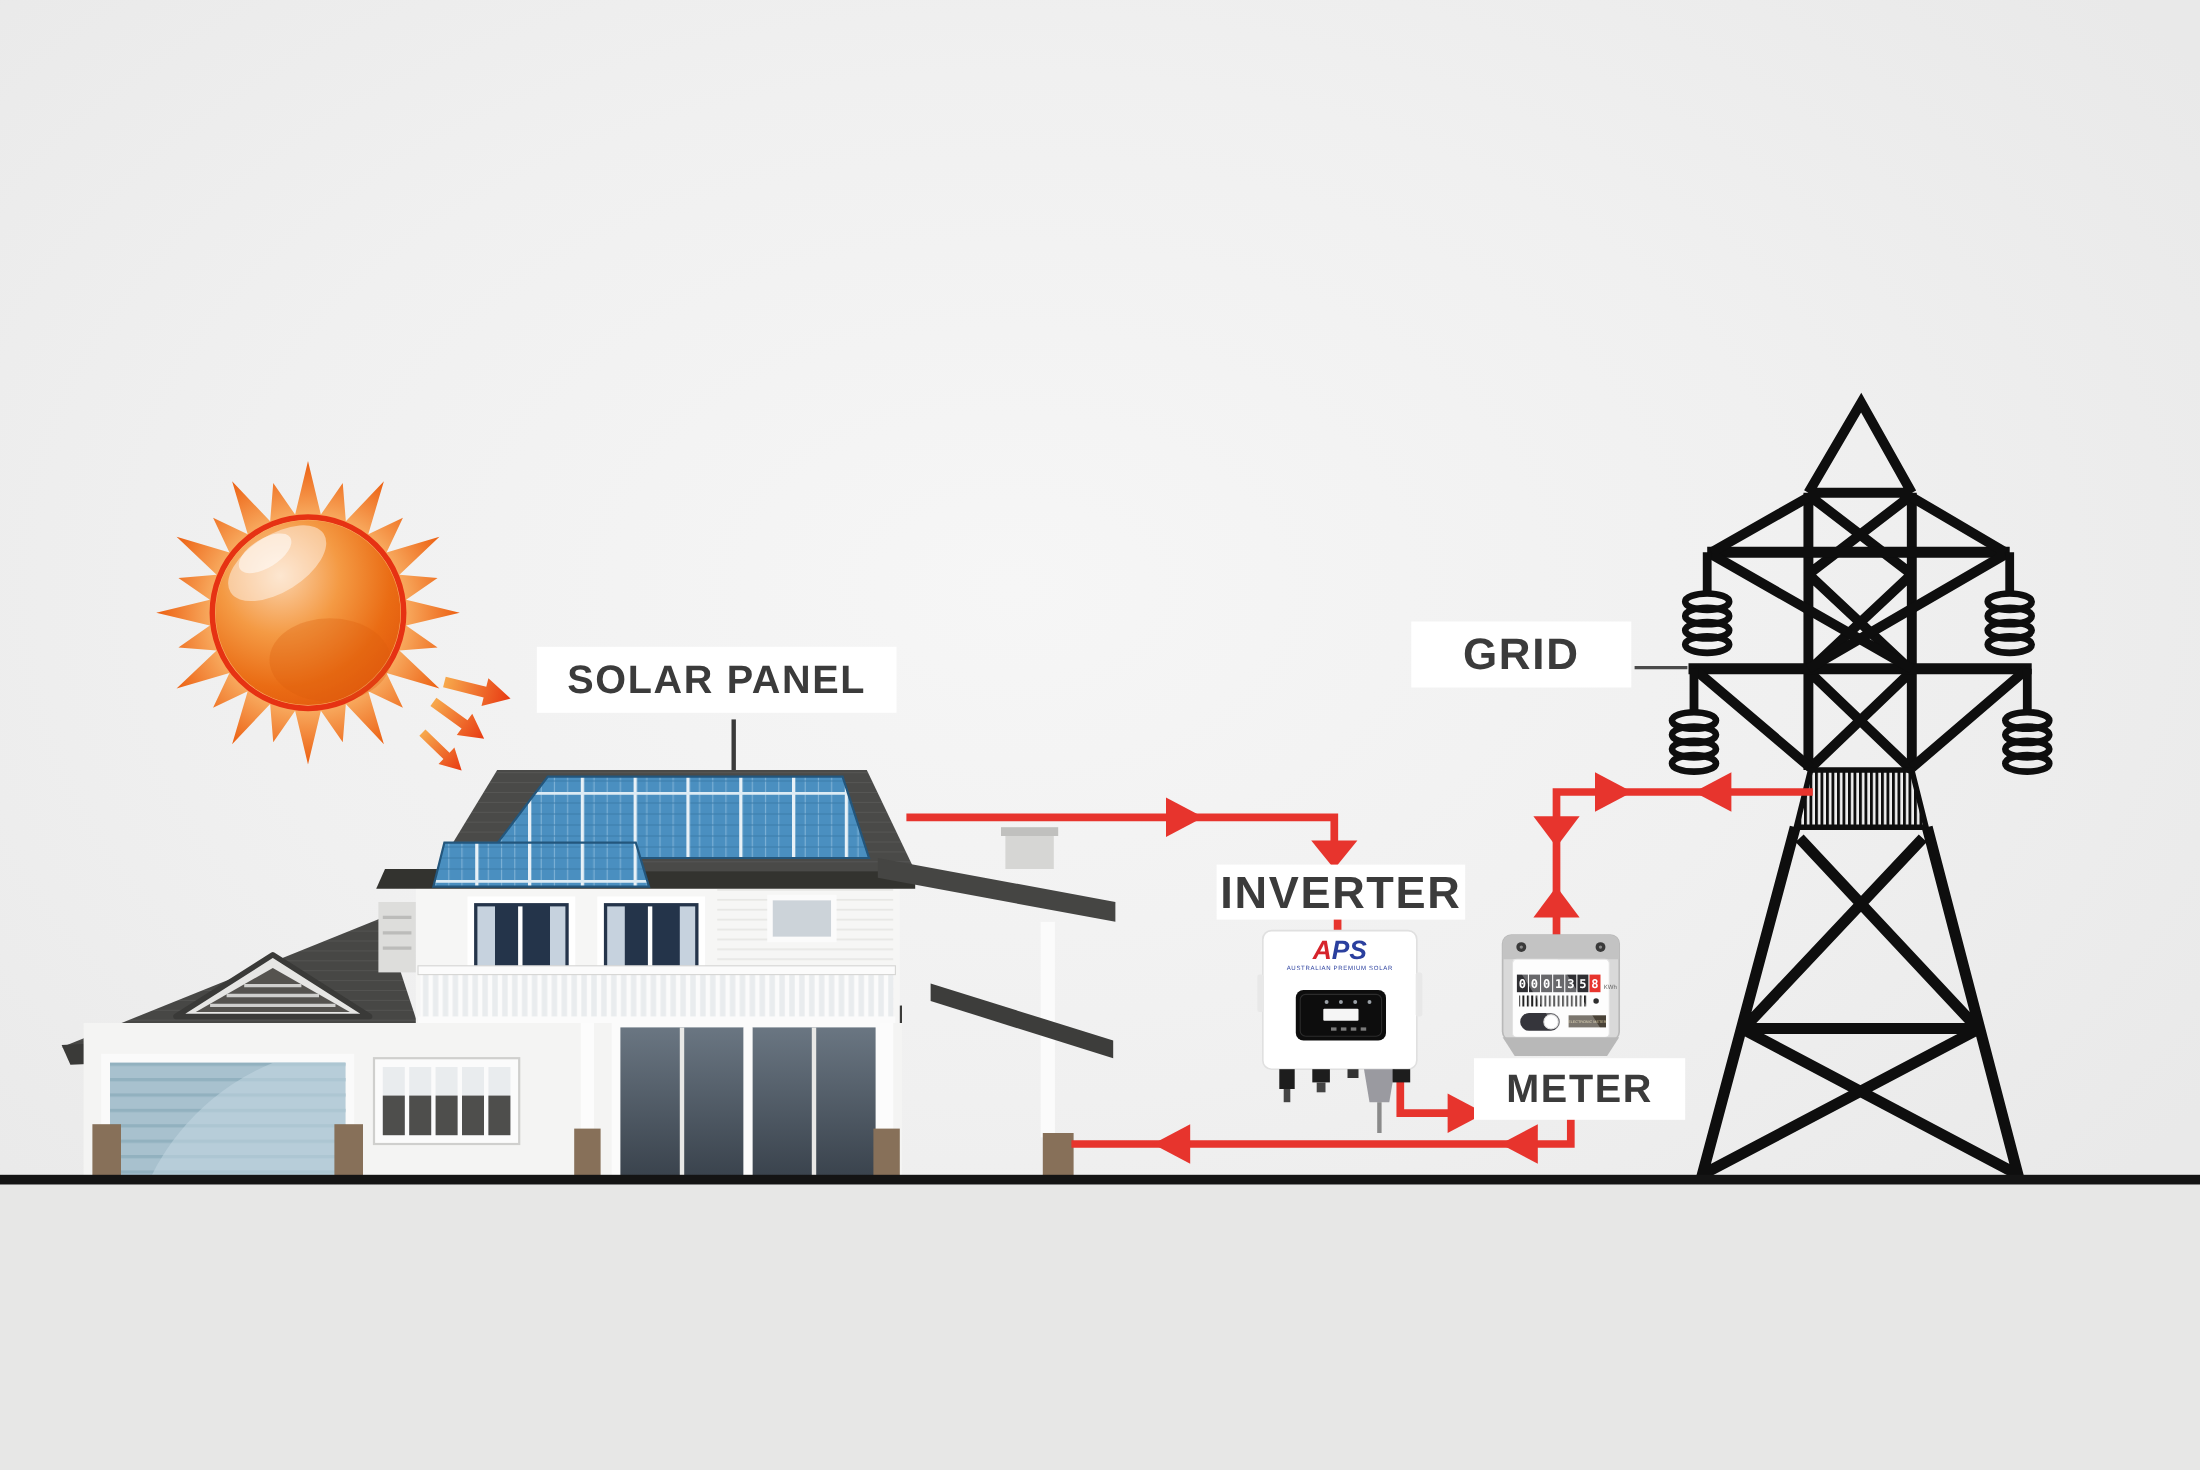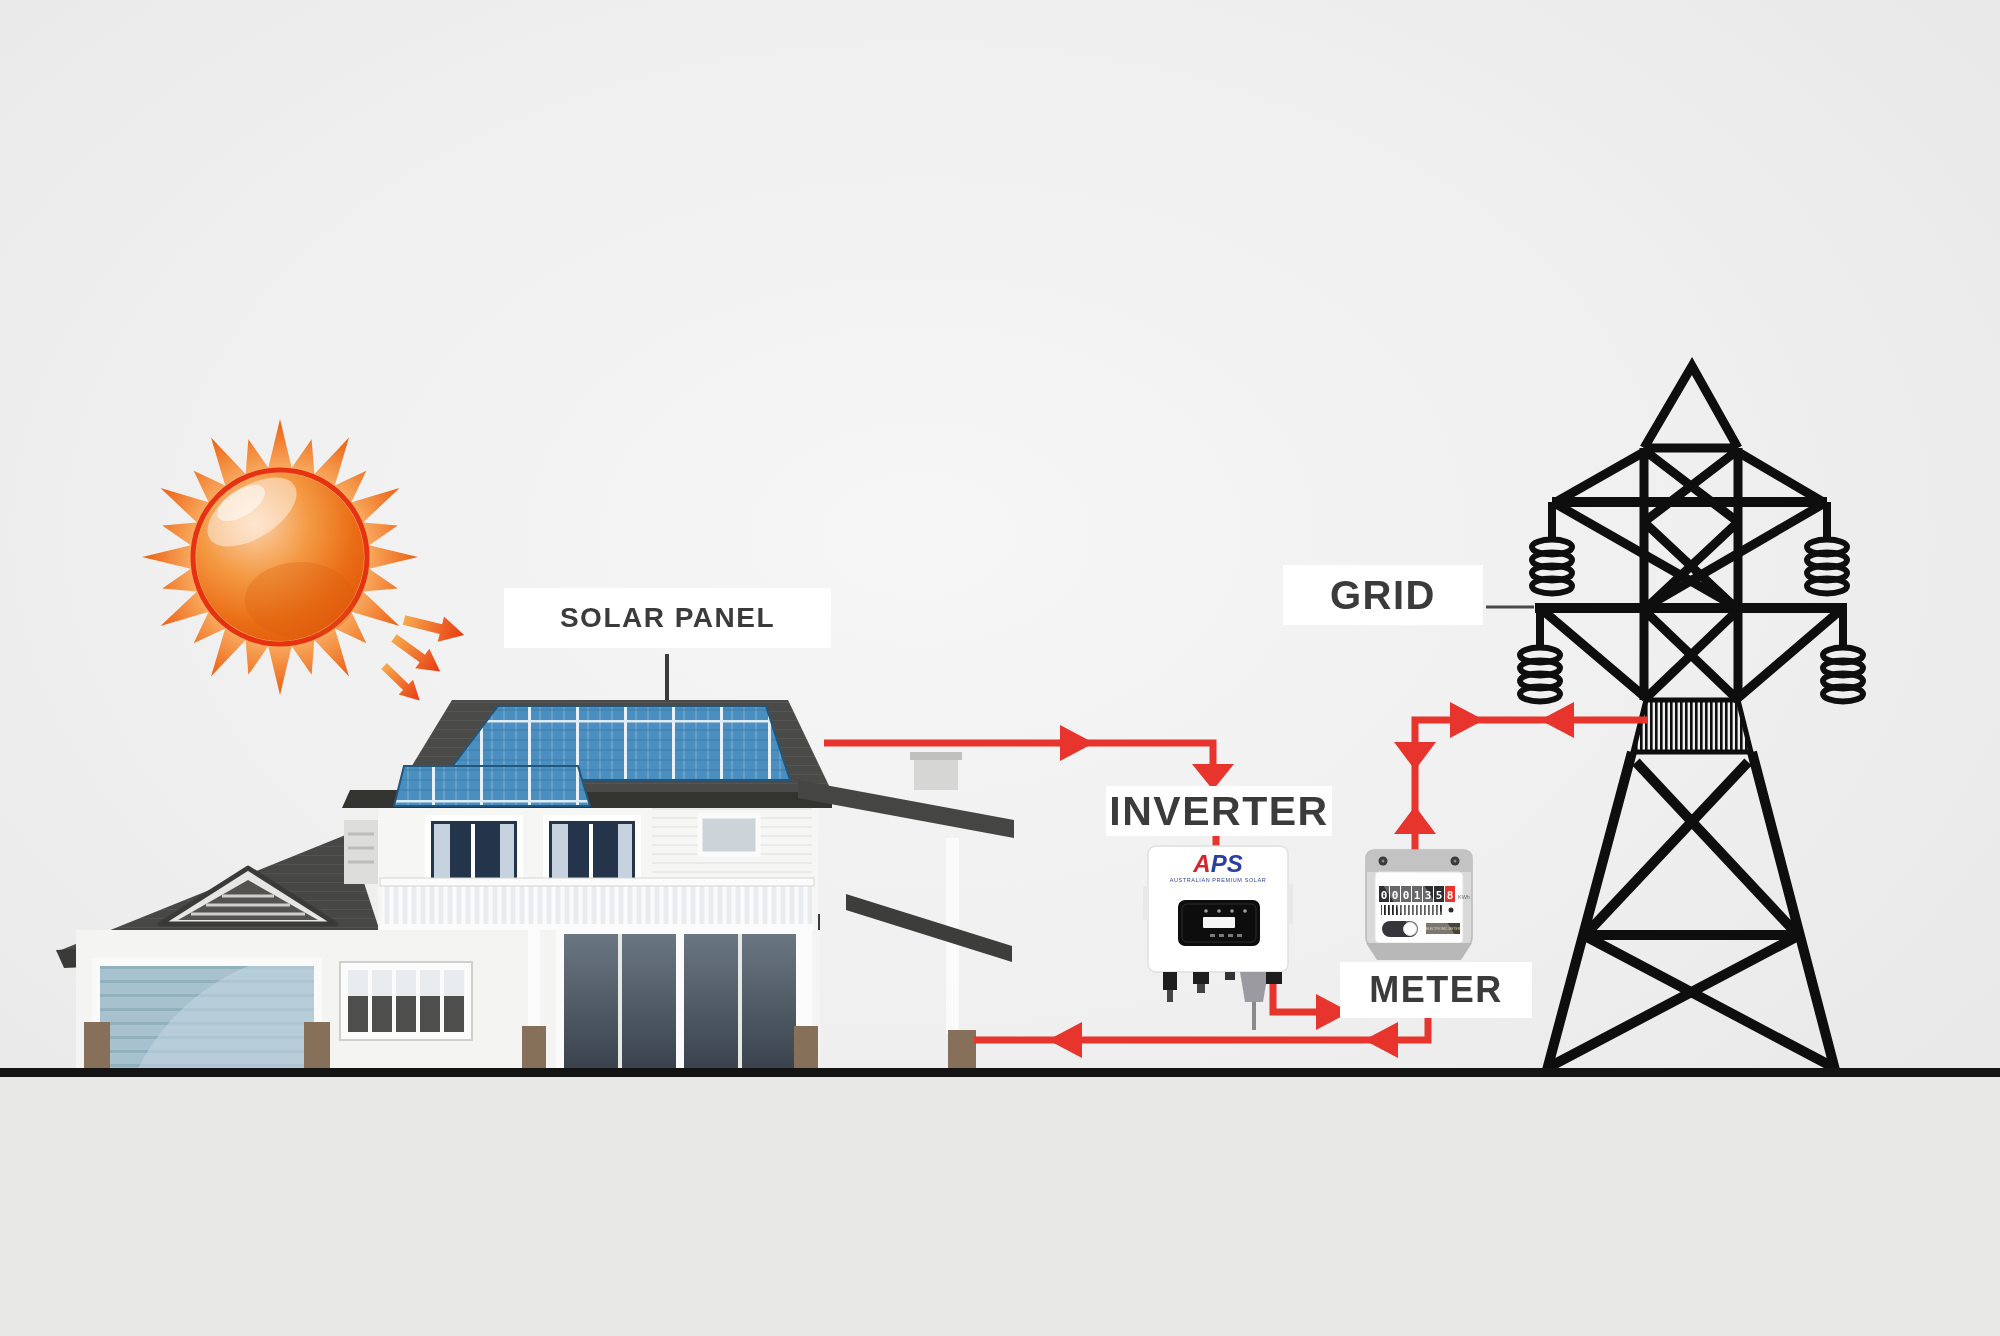--- a/index.html
+++ b/index.html
@@ -14,21 +14,21 @@
   .label-box{
     position:absolute;
     background:#ffffff;
     display:flex;align-items:center;justify-content:center;
     font-weight:bold;
     color:var(--label-color,#3b3b3b);
     letter-spacing:1.5px;
     z-index:5;
     white-space:nowrap;
   }
-  #label-solar{left:504px;top:588px;width:327px;height:60px;font-size:28px;}
+  #label-solar{left:488px;top:588px;width:327px;height:60px;font-size:36px;}
   #label-grid{left:1283px;top:565px;width:200px;height:60px;font-size:40px;}
   #label-inverter{left:1106px;top:786px;width:226px;height:50px;font-size:41px;}
   #label-meter{left:1340px;top:962px;width:192px;height:56px;font-size:36px;}
 </style>
 </head>
 <body>
 
 <div class="scene">
 
 <svg width="2000" height="1336" viewBox="0 0 2000 1336">

